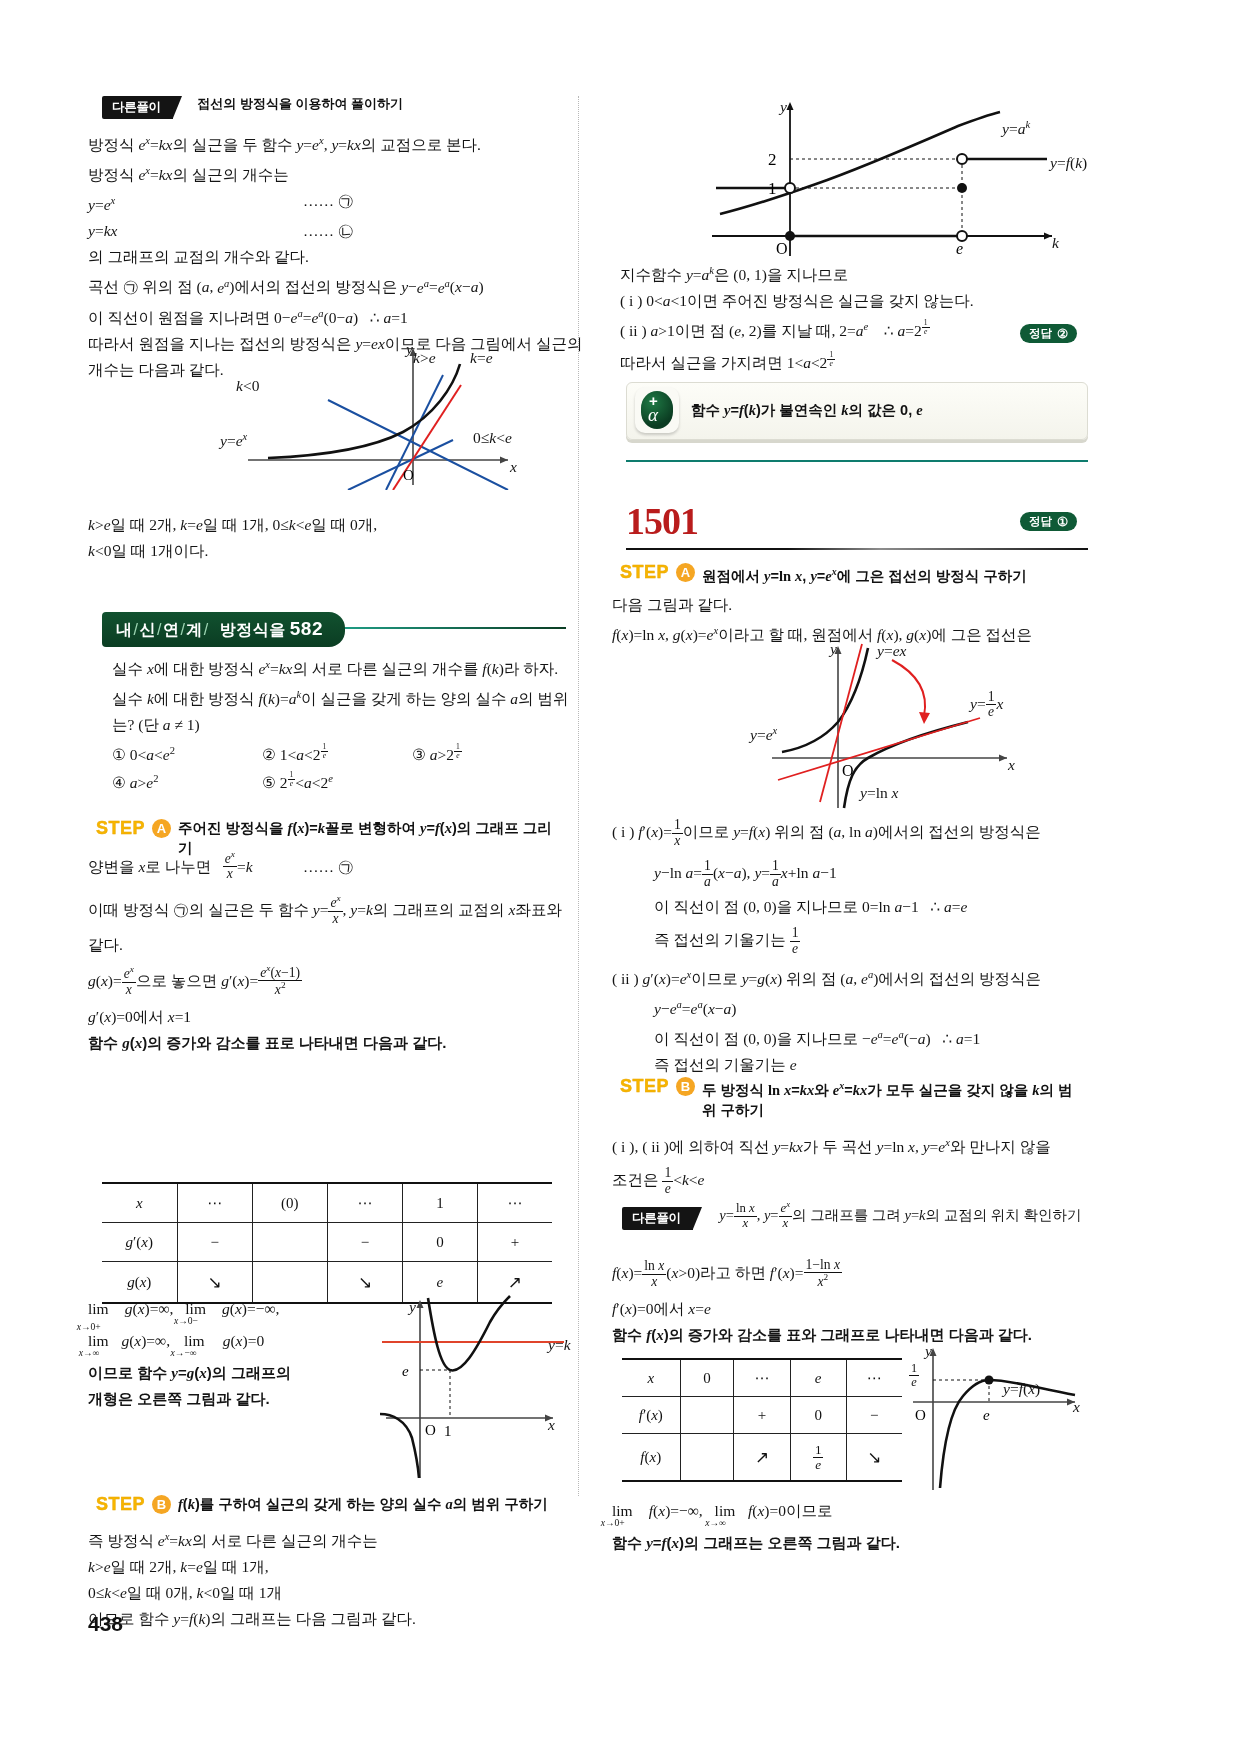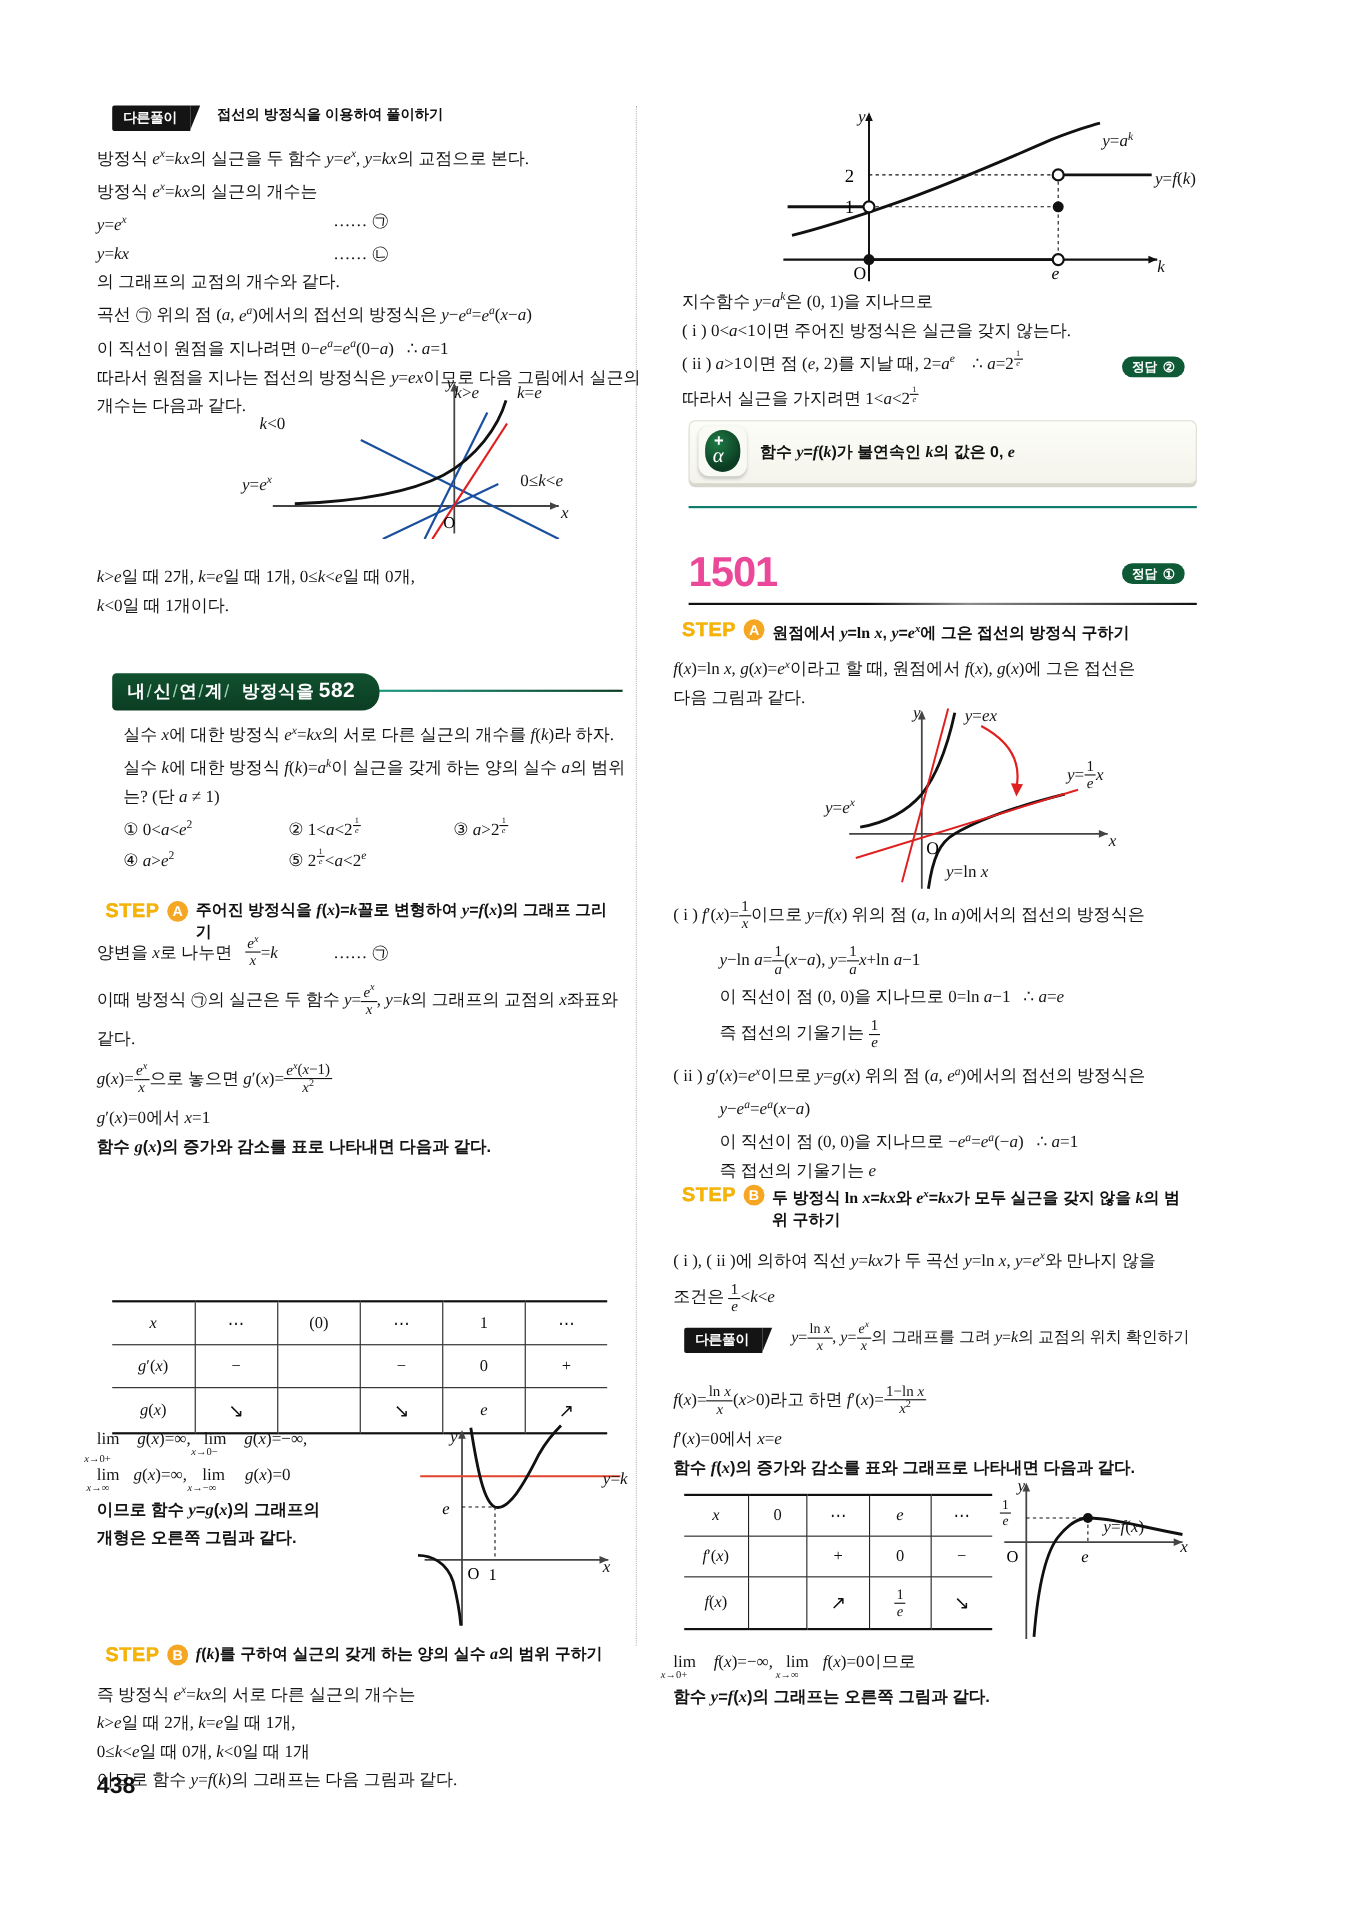--- a/index.html
+++ b/index.html
@@ -143,22 +143,22 @@
     position:absolute; left:13px; top:18px; color:#fff;
     font-size:19px; font-style:italic; line-height:1;
     font-family:"Liberation Serif", serif;
   }
   .plus-text { position:absolute; left:64px; top:18px; font-size:14.5px; font-weight:700; font-family:"Liberation Sans", sans-serif; }
 
   .teal-rule { height:2px; background:#0e7c6e; }
   .black-rule { height:2px; background:linear-gradient(90deg,#111 0%,#111 35%,#8d8d8d 55%,#111 100%); }
 
   .bignum {
-    font-family:Liberation Sans, sans-serif;
-    font-weight:700; font-size:38px; color:#ec4899;
+    font-family:Liberation Serif, serif;
+    font-weight:700; font-size:38px; color:#b91c1c;
     letter-spacing:-1px; line-height:1;
   }
 
   
   table.vt { border-collapse:collapse; font-family:"Liberation Serif", serif; }
   table.vt td {
     border:1px solid #222;
     text-align:center; vertical-align:middle;
     font-size:15px;
   }
@@ -488,24 +488,24 @@
 
     <div class="abs step-row" style="left:8px; top:562px; width:470px;">
       <span class="step-word">STEP</span>
       <span class="step-circle">A</span>
       <span class="step-title">
         원점에서 <i class="m">y</i>=<span class="mr">ln</span> <i class="m">x</i>, <i class="m">y</i>=<i class="m">e<sup class="e">x</sup></i>에 그은 접선의 방정식 구하기
       </span>
     </div>
 
     <div class="abs" style="left:0; top:592px; width:478px;">
+      <div class="ln">다음 그림과 같다.</div>
       <div class="ln">
         <i class="m">f</i>(<i class="m">x</i>)=<span class="mr">ln</span> <i class="m">x</i>, <i class="m">g</i>(<i class="m">x</i>)=<i class="m">e<sup class="e">x</sup></i>이라고 할 때, 원점에서 <i class="m">f</i>(<i class="m">x</i>), <i class="m">g</i>(<i class="m">x</i>)에 그은 접선은
       </div>
-      <div class="ln">다음 그림과 같다.</div>
     </div>
 
     <div class="fig" style="left:130px; top:640px; width:320px; height:170px;">
       <svg width="320" height="170" viewBox="0 0 320 170">
         <line x1="30" y1="118" x2="265" y2="118" stroke="#444" stroke-width="1.6"></line>
         <polygon points="265,118 257,114.5 257,121.5" fill="#444"></polygon>
         <line x1="96" y1="168" x2="96" y2="8" stroke="#444" stroke-width="1.6"></line>
         <polygon points="96,6 92.5,14 99.5,14" fill="#444"></polygon>
 
         <path d="M40,112 C62,108 82,98 96,82 C110,64 120,36 126,8" stroke="#111" stroke-width="2.6" fill="none"></path>

